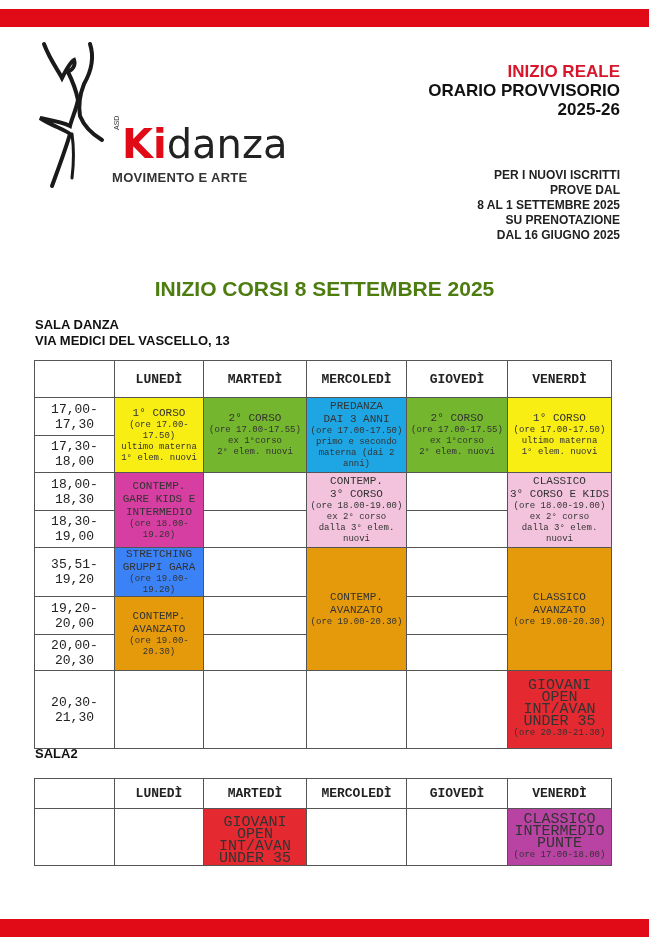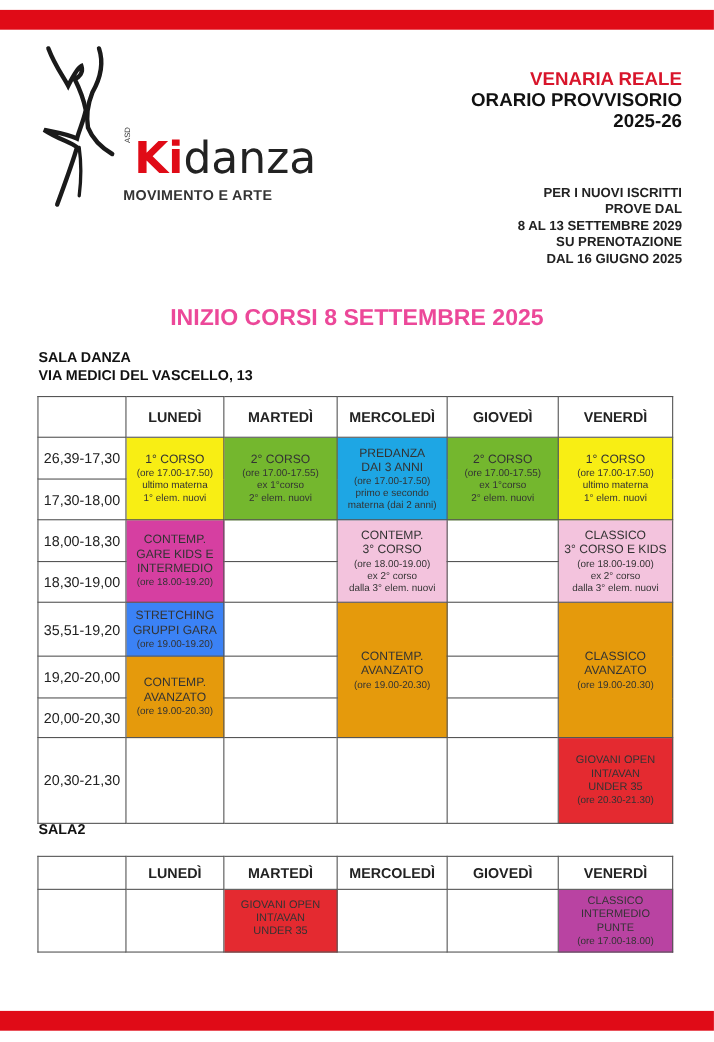--- a/index.html
+++ b/index.html
@@ -1,59 +1,59 @@
 <!DOCTYPE html>
 <html><head>
 <meta charset="utf-8">
 <style>
   html, body { margin:0; padding:0; }
   body { width:649px; height:947px; background:#fff; position:relative; overflow:hidden; font-family:"Liberation Sans", sans-serif; color:#111; }
   .bar { position:absolute; left:0; width:649px; height:18px; background:#e00b17; }
   .abs { position:absolute; }
   .logo-k { font-family:"DejaVu Sans", sans-serif; }
-  .tbl { position:absolute; border-collapse:collapse; table-layout:fixed; }
+  .tbl { position:absolute; border-collapse:collapse; table-layout:fixed;font-family:Liberation Mono, monospace; }
   .tbl td, .tbl th { border:1.5px solid #555; padding:0; text-align:center; vertical-align:middle; }
   .tbl th { font-size:13px; font-weight:bold; color:#222; }
   .time { font-size:13px; color:#222; }
   .cell { font-size:9px; line-height:11px; color:#333; }
   .cell .t { font-size:11px; line-height:13px; }
-  .cell .t.sm { font-size:10px; line-height:12px; }
+  .cell .t.sm { font-size:15px; line-height:12px; }
 </style>
 </head>
 <body>
 
 <div class="bar" style="top:9px;"></div>
 
 <div class="abs" style="left:28px;top:40px;width:240px;height:150px;">
   <svg class="abs" style="left:4px;top:0;" width="90" height="150" viewBox="0 0 90 150">
     <path d="M12 4 C18 20 26 30 30 38 C34 30 38 22 42 20 C44 26 40 30 36 32 C40 40 44 50 46 60 C44 70 40 78 38 86 C30 82 18 80 8 78 C20 86 34 90 38 94 C34 108 28 124 20 146" stroke="#1a1a1a" stroke-width="4" fill="none" stroke-linecap="round"></path>
     <path d="M58 4 C62 16 60 30 52 44 C48 54 46 64 48 76 C52 86 60 94 70 100" stroke="#1a1a1a" stroke-width="4" fill="none" stroke-linecap="round"></path>
     <path d="M40 94 C42 108 42 122 40 138" stroke="#1a1a1a" stroke-width="3" fill="none" stroke-linecap="round"></path>
   </svg>
   <div class="abs" style="left:85px;top:90px;font-size:7px;color:#333;transform:rotate(-90deg);transform-origin:left top;">ASD</div>
   <div class="abs logo-k" style="left:94px;top:82px;font-size:40px;line-height:44px;">
     <span style="color:#e00b17;font-weight:bold;">Ki</span><span style="color:#222;">danza</span>
   </div>
   <div class="abs" style="left:84px;top:130px;font-size:13px;font-weight:bold;color:#333;letter-spacing:0.3px;">MOVIMENTO E ARTE</div>
 </div>
 
 <div class="abs" style="right:29px;top:63px;text-align:right;font-weight:bold;">
-  <div style="color:#d8152b;font-size:17px;line-height:18px;">VENARIA REALE</div>
+  <div style="color:#d8152b;font-size:17px;line-height:18px;">INIZIO REALE</div>
   <div style="color:#111;font-size:17px;line-height:19px;">ORARIO PROVVISORIO</div>
   <div style="color:#111;font-size:17px;line-height:19px;">2025-26</div>
 </div>
 <div class="abs" style="right:29px;top:168px;text-align:right;font-weight:bold;font-size:12px;line-height:15px;color:#222;">
   <div>PER I NUOVI ISCRITTI</div>
   <div>PROVE DAL</div>
-  <div>8 AL 13 SETTEMBRE 2029</div>
+  <div>8 AL 1 SETTEMBRE 2025</div>
   <div>SU PRENOTAZIONE</div>
   <div>DAL 16 GIUGNO 2025</div>
 </div>
 
-<div class="abs" style="left:0;width:649px;top:277px;text-align:center;color:#ec4899;font-size:21px;font-weight:bold;">INIZIO CORSI 8 SETTEMBRE 2025</div>
+<div class="abs" style="left:0;width:649px;top:277px;text-align:center;color:#4d7c0f;font-size:21px;font-weight:bold;">INIZIO CORSI 8 SETTEMBRE 2025</div>
 
 <div class="abs" style="left:35px;top:317px;font-weight:bold;font-size:13px;line-height:16px;color:#111;">
   <div>SALA DANZA</div>
   <div>VIA MEDICI DEL VASCELLO, 13</div>
 </div>
 
 <table class="tbl" style="left:34px;top:360px;width:577px;">
   <colgroup>
       <col style="width:80px">
       <col style="width:89px">
@@ -65,21 +65,21 @@
   <tbody>
       <tr style="height:37px;">
     <th></th>
     <th>LUNEDÌ</th>
     <th>MARTEDÌ</th>
     <th>MERCOLEDÌ</th>
     <th>GIOVEDÌ</th>
     <th>VENERDÌ</th>
   </tr>
   <tr style="height:38px;">
-    <td class="time">26,39-17,30</td>
+    <td class="time">17,00-17,30</td>
     <td rowspan="2" class="cell" style="background:#f8ee14;">
       <div class="t">1° CORSO</div>
       <div>(ore 17.00-17.50)</div>
       <div>ultimo materna</div>
       <div>1° elem. nuovi</div>
     </td>
     <td rowspan="2" class="cell" style="background:#74b72e;">
       <div class="t">2° CORSO</div>
       <div>(ore 17.00-17.55)</div>
       <div>ex 1°corso</div>

